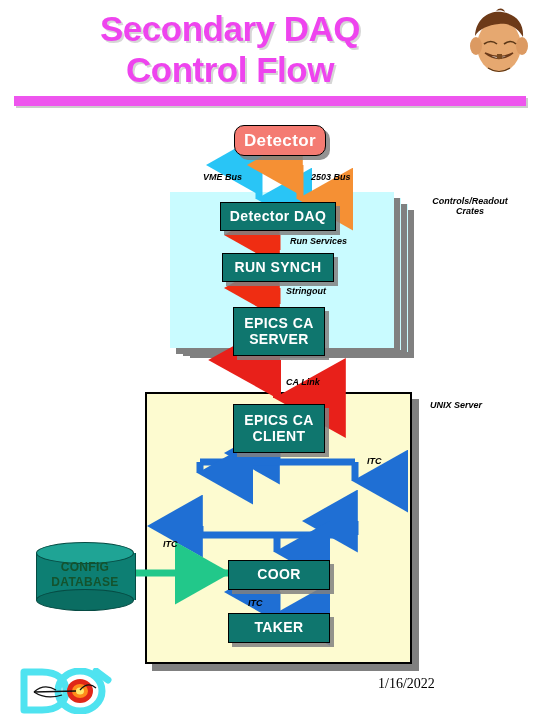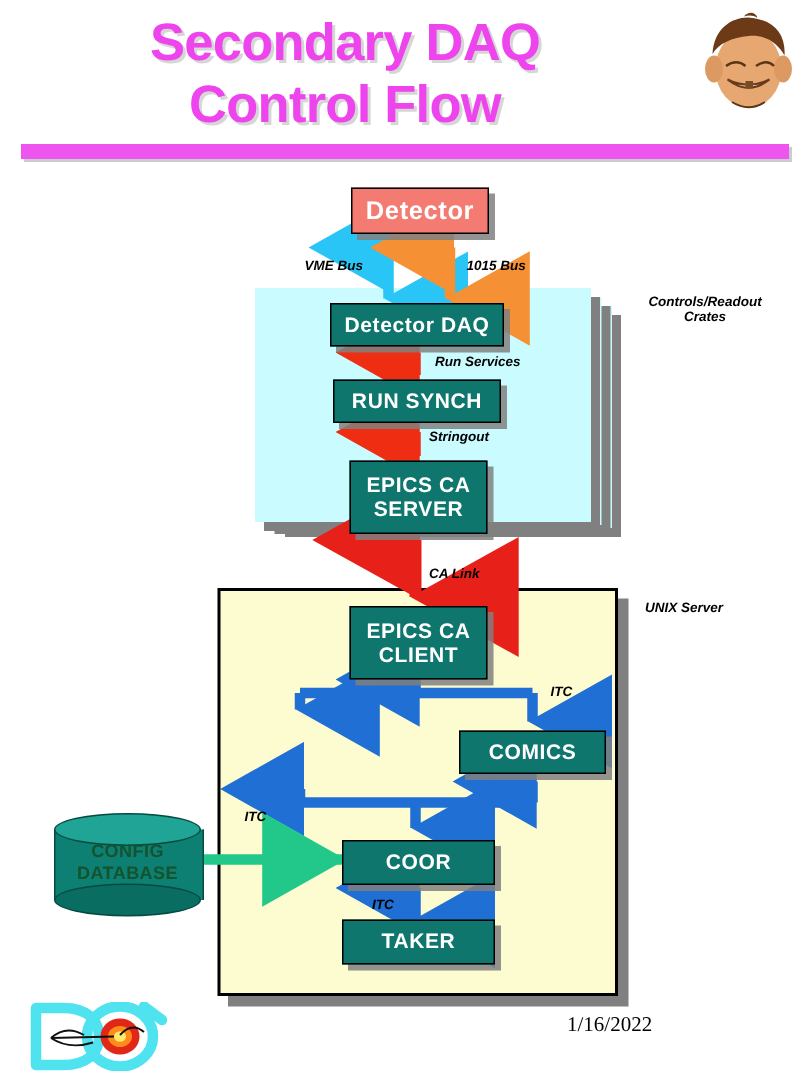--- a/index.html
+++ b/index.html
@@ -43,21 +43,21 @@
     position:absolute;display:flex;align-items:center;justify-content:center;
     text-align:center;
     font-family:"Liberation Sans", sans-serif;
     font-weight:bold;color:#ffffff;
     border:1px solid #000;
     box-shadow:4px 4px 0 0 rgba(128,128,128,.85);
     line-height:1.12;
     letter-spacing:.4px;
   }
   .bx-blue-lg{background:#0f766e;font-size:14px;}
-  .bx-red{background:#f47b72;font-size:17px;}
+  .bx-red{background:#f47b72;font-size:17px;border-radius:10px;}
 
   
   .db{position:absolute;}
   .db .body{position:absolute;left:0;top:11px;width:100%;height:47px;background:#0d7f73;border-left:1px solid #064b43;border-right:1px solid #064b43;}
   .db .top{position:absolute;left:0;top:0;width:100%;height:22px;border-radius:50%;background:#1fa495;border:1px solid #064b43;box-sizing:border-box;}
   .db .bot{position:absolute;left:0;top:47px;width:100%;height:22px;border-radius:50%;background:#0a6d62;border:1px solid #064b43;box-sizing:border-box;}
   .db .lbl{position:absolute;left:0;top:18px;width:100%;text-align:center;
     font-weight:bold;font-size:12px;color:#14532d;line-height:1.25;z-index:3;letter-spacing:.3px;}
 
   
@@ -207,38 +207,37 @@
     <span>EPICS CA</span>
     <span>SERVER</span>
   </div>
 
   <div class="nbox bx-blue-lg" style="left:233px;top:404px;width:90px;height:47px;flex-direction:column;">
     <span>EPICS CA</span>
     <span>CLIENT</span>
   </div>
 
 
-  <div class="nbox bx-blue-lg" style="left:306px;top:487px;width:96px;height:27px;">COMICS</div>
 
   <div class="nbox bx-blue-lg" style="left:228px;top:613px;width:100px;height:28px;">TAKER</div>
 
   <div class="nbox bx-blue-lg" style="left:228px;top:560px;width:100px;height:28px;">COOR</div>
 
   <div class="db" style="left:36px;top:542px;width:98px;height:70px;">
     <div class="body"></div>
     <div class="top"></div>
     <div class="bot"></div>
     <div class="lbl">
       <div>CONFIG</div>
       <div>DATABASE</div>
     </div>
   </div>
 
   <div class="ann" style="left:203px;top:172px;">VME Bus</div>
-  <div class="ann" style="left:311px;top:172px;">1015 Bus</div>
+  <div class="ann" style="left:311px;top:172px;">2503 Bus</div>
   <div class="ann" style="left:290px;top:236px;">Run  Services</div>
   <div class="ann" style="left:286px;top:286px;">Stringout</div>
   <div class="ann" style="left:286px;top:377px;">CA Link</div>
   <div class="ann" style="left:367px;top:456px;">ITC</div>
   <div class="ann" style="left:163px;top:539px;">ITC</div>
   <div class="ann" style="left:248px;top:598px;">ITC</div>
 
   <svg class="logo" viewBox="0 0 100 46">
     <path d="M6 4 L24 4 C40 4 48 12 48 23 C48 34 40 42 24 42 L6 42 Z" fill="none" stroke="#4fe3f0" stroke-width="7" stroke-linejoin="round"></path>
     <ellipse cx="62" cy="23" rx="22" ry="20" fill="none" stroke="#4fe3f0" stroke-width="7"></ellipse>

